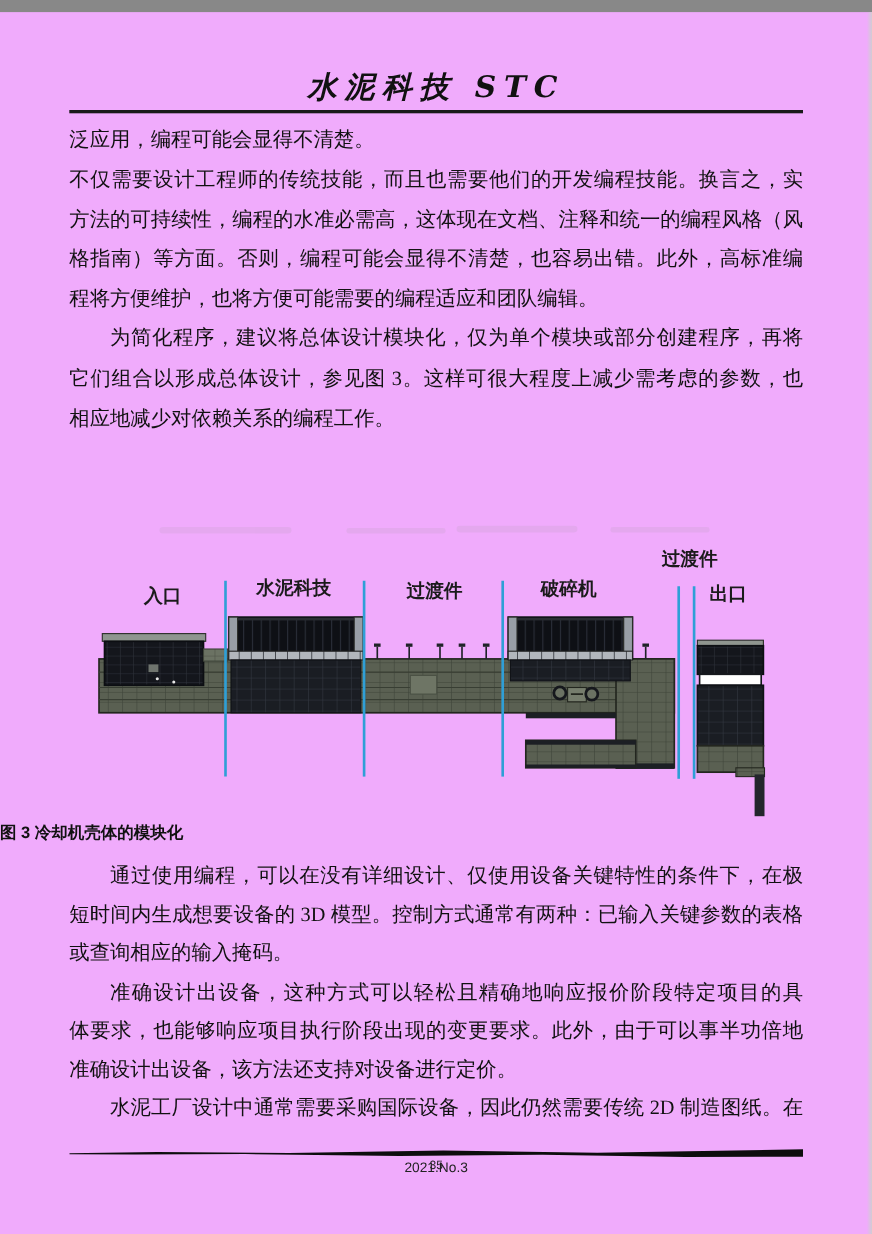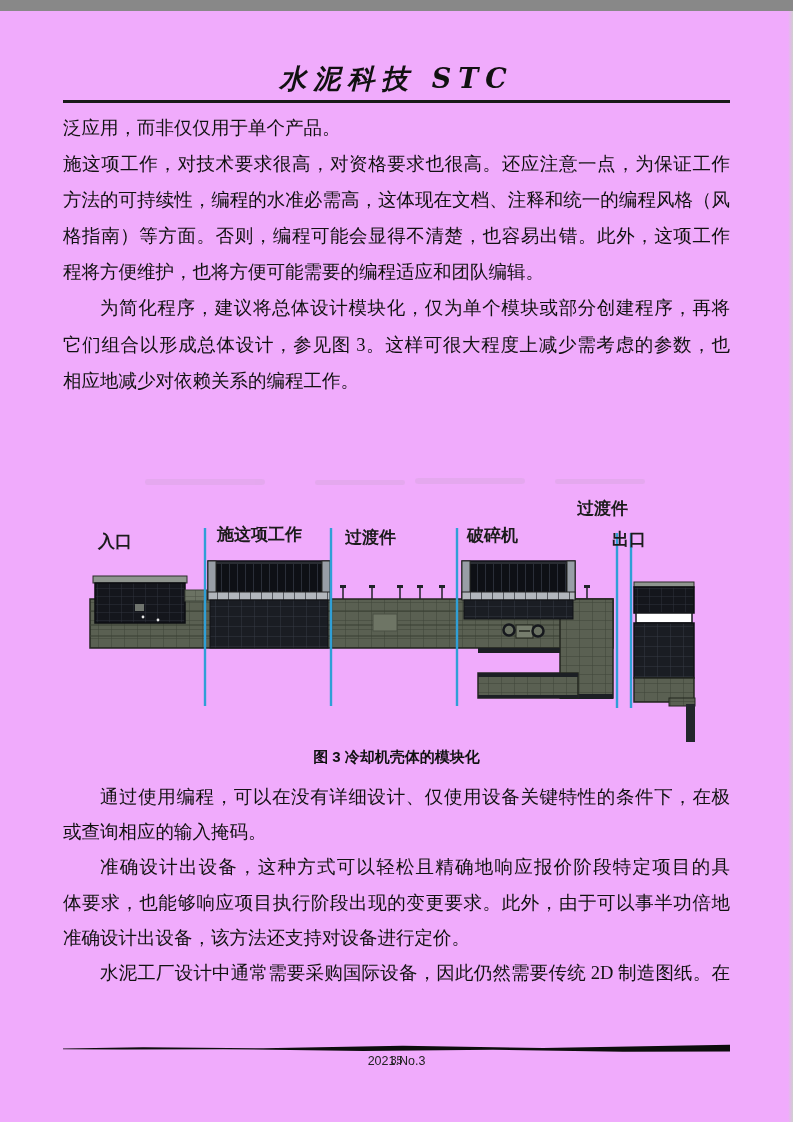--- a/index.html
+++ b/index.html
@@ -23,55 +23,55 @@
   .line{font-size:18.5px;white-space:nowrap;overflow:visible;
     text-align:justify;text-align-last:justify;}
   #body-block-1 .line{height:36.1px;line-height:36.1px;}
   #body-block-2 .line{height:35.2px;line-height:35.2px;}
   .line.indent{padding-left:37px;}
   .line.endpara{text-align-last:left;}
 
   
   #figure{position:absolute;top:465px;left:85px;width:615px;height:275px;}
   #figure svg{position:absolute;top:0;left:0;}
-  .fig-label{position:absolute;width:100px;
+  .fig-label{position:absolute;width:100px;text-align:center;
     font-family:"Liberation Sans","DejaVu Sans",sans-serif;
     font-weight:bold;font-size:17px;color:#1b1b1b;}
   #label-inlet{left:13px;top:54px;}
   #label-gas-outlet{left:132px;top:47px;}
   #label-transition-mid{left:260px;top:50px;}
   #label-crusher{left:382px;top:48px;}
   #label-transition-right{left:492px;top:21px;}
   #label-outlet{left:527px;top:52px;}
 
-  #figure-caption{position:absolute;top:737px;left:0;width:100%;text-align:center;
+  #figure-caption{position:absolute;top:737px;left:0;width:100%;text-align:left;
     font-family:"Liberation Sans","DejaVu Sans",sans-serif;
     font-weight:bold;font-size:15px;color:#111;}
 
   
   #footer-rule{position:absolute;top:1031px;left:63px;width:667px;height:14px;}
   #page-number{position:absolute;top:1043px;left:0;width:100%;text-align:center;
     font-family:"Liberation Sans","DejaVu Sans",sans-serif;font-size:11px;color:#222;}
   #issue-number{position:absolute;top:1043px;left:63px;width:667px;text-align:center;
     font-family:"Liberation Sans","DejaVu Sans",sans-serif;font-size:12.5px;color:#222;}
 </style>
 </head>
 <body>
 
 <div id="page">
   <div id="edge-right"></div>
 
   <div id="journal-title">水泥科技 STC</div>
   <div id="header-rule"></div>
 
   <div id="body-block-1" class="text-block">
-    <div class="line endpara">泛应用，而非仅仅用于单个产品。</div>
-    <div class="line">施这项工作，对技术要求很高，对资格要求也很高。还应注意一点，为保证工作</div>
+    <div class="line endpara">泛应用，编程可能会显得不清楚。</div>
+    <div class="line">不仅需要设计工程师的传统技能，而且也需要他们的开发编程技能。换言之，实</div>
     <div class="line">方法的可持续性，编程的水准必需高，这体现在文档、注释和统一的编程风格（风</div>
-    <div class="line">格指南）等方面。否则，编程可能会显得不清楚，也容易出错。此外，这项工作</div>
+    <div class="line">格指南）等方面。否则，编程可能会显得不清楚，也容易出错。此外，高标准编</div>
     <div class="line endpara">程将方便维护，也将方便可能需要的编程适应和团队编辑。</div>
     <div class="line indent">为简化程序，建议将总体设计模块化，仅为单个模块或部分创建程序，再将</div>
     <div class="line">它们组合以形成总体设计，参见图 3。这样可很大程度上减少需考虑的参数，也</div>
     <div class="line endpara">相应地减少对依赖关系的编程工作。</div>
   </div>
 
   <div id="figure">
     <svg width="615" height="275" viewBox="0 0 615 275">
       <defs>
         <pattern id="pOlive" width="13" height="9" patternUnits="userSpaceOnUse">
@@ -179,31 +179,32 @@
       <g stroke="#2f9fd6" stroke-width="2.4">
         <path d="M120 52 V230"></path>
         <path d="M246 52 V230"></path>
         <path d="M372 52 V230"></path>
         <path d="M532 57 V232"></path>
         <path d="M546 57 V232"></path>
       </g>
     </svg>
 
     <div class="fig-label" id="label-inlet">入口</div>
-    <div class="fig-label" id="label-gas-outlet">施这项工作</div>
+    <div class="fig-label" id="label-gas-outlet">水泥科技</div>
     <div class="fig-label" id="label-transition-mid">过渡件</div>
     <div class="fig-label" id="label-crusher">破碎机</div>
     <div class="fig-label" id="label-transition-right">过渡件</div>
     <div class="fig-label" id="label-outlet">出口</div>
   </div>
 
   <div id="figure-caption">图 3 冷却机壳体的模块化</div>
 
   <div id="body-block-2" class="text-block">
     <div class="line indent">通过使用编程，可以在没有详细设计、仅使用设备关键特性的条件下，在极</div>
+    <div class="line">短时间内生成想要设备的 3D 模型。控制方式通常有两种：已输入关键参数的表格</div>
     <div class="line endpara">或查询相应的输入掩码。</div>
     <div class="line indent">准确设计出设备，这种方式可以轻松且精确地响应报价阶段特定项目的具</div>
     <div class="line">体要求，也能够响应项目执行阶段出现的变更要求。此外，由于可以事半功倍地</div>
     <div class="line endpara">准确设计出设备，该方法还支持对设备进行定价。</div>
     <div class="line indent">水泥工厂设计中通常需要采购国际设备，因此仍然需要传统 2D 制造图纸。在</div>
   </div>
 
   <svg id="footer-rule" viewBox="0 0 667 14">
     <path d="M0 6.5 L80 5.2 L200 6.2 L340 3.8 L480 6.0 L667 2.8 L667 9.5 L560 9.8 L430 7.8 L300 9.0 L160 7.2 L60 7.6 L0 7.3 Z" fill="#0d0d0d"></path>
   </svg>

